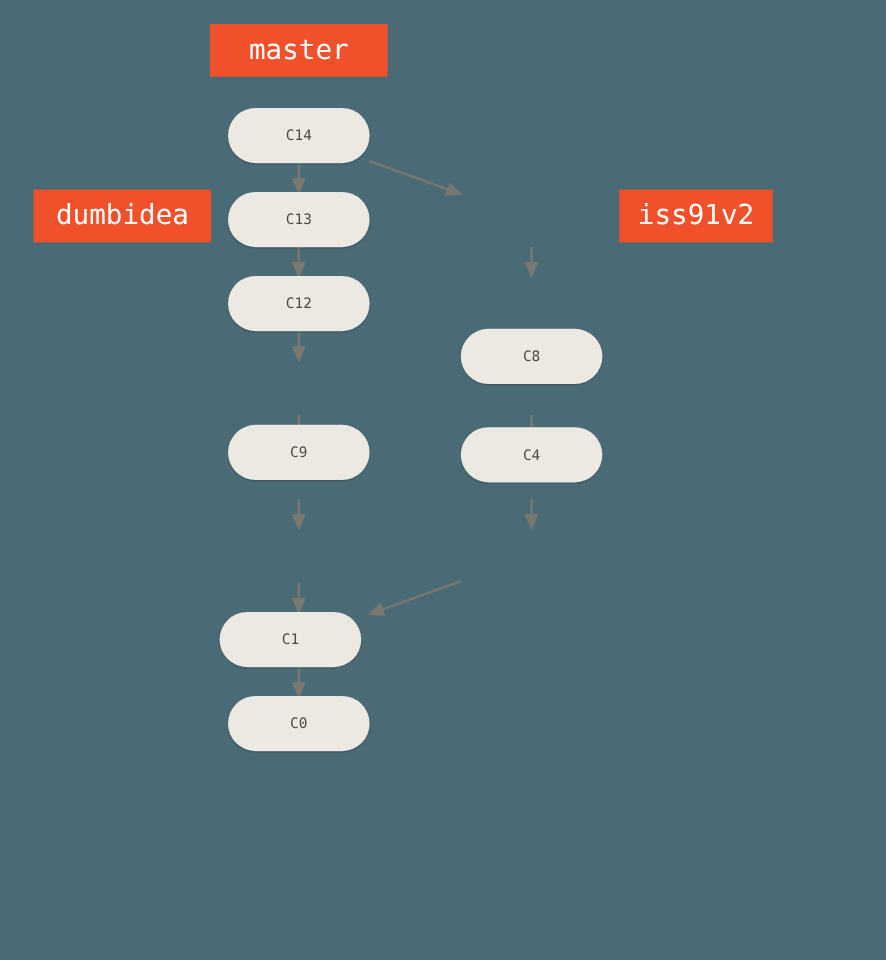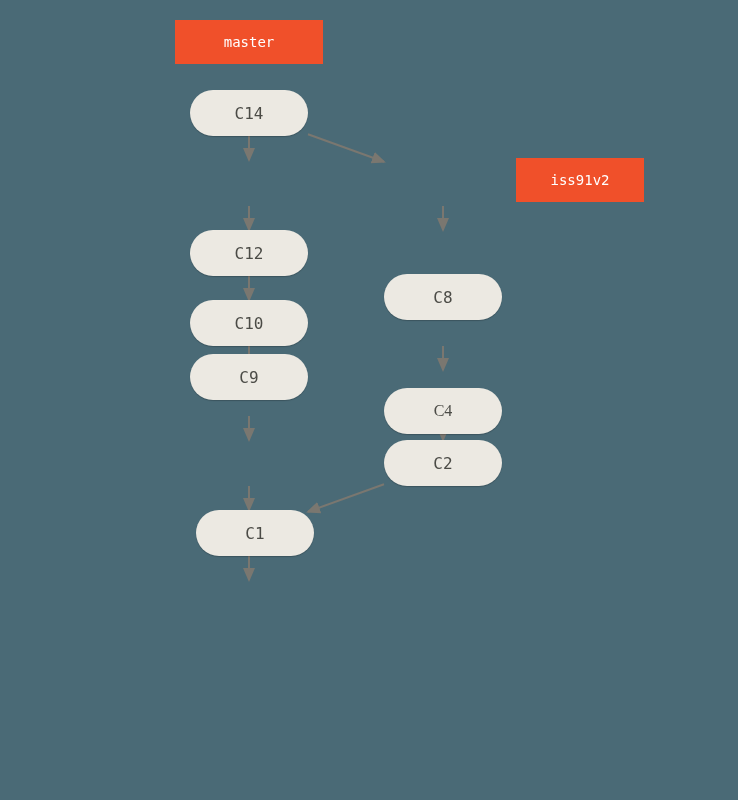--- a/index.html
+++ b/index.html
@@ -12,37 +12,37 @@
   }
   .canvas {
     position: relative;
     width: 738px;
     height: 800px;
   }
   .branch {
     position: absolute;
     background: #f0502a;
     color: #fff;
-    font-size: 14px;
+    font-size: 23px;
     display: flex;
     align-items: center;
     justify-content: center;
     box-sizing: border-box;
     padding: 0 10px;
     height: 44px;
     white-space: nowrap;
   }
   .commit {
     position: absolute;
     width: 118px;
     height: 46px;
     background: #ece9e2;
     color: #4b4b46;
     border-radius: 23px;
-    font-size: 16px;
+    font-size: 12px;
     display: flex;
     align-items: center;
     justify-content: center;
     box-shadow: 0 1px 1px rgba(0,0,0,0.2);
   }
   svg.arrows {
     position: absolute;
     left: 0; top: 0;
     width: 738px;
     height: 800px;
@@ -71,24 +71,25 @@
         <line x1="308.0" y1="134.3" x2="384.0" y2="161.7" stroke="#7a7770" stroke-width="2" marker-end="url(#arrowhead)"></line>
         <line x1="443.0" y1="206.0" x2="443.0" y2="230.0" stroke="#7a7770" stroke-width="2" marker-end="url(#arrowhead)"></line>
         <line x1="443.0" y1="276.0" x2="443.0" y2="300.0" stroke="#7a7770" stroke-width="2" marker-end="url(#arrowhead)"></line>
         <line x1="443.0" y1="346.0" x2="443.0" y2="370.0" stroke="#7a7770" stroke-width="2" marker-end="url(#arrowhead)"></line>
         <line x1="443.0" y1="416.0" x2="443.0" y2="440.0" stroke="#7a7770" stroke-width="2" marker-end="url(#arrowhead)"></line>
         <line x1="384.0" y1="484.3" x2="308.0" y2="511.7" stroke="#7a7770" stroke-width="2" marker-end="url(#arrowhead)"></line>
       </g>
   </svg>
 
   <div class="branch" style="left:175px;top:20px;width:148px;">master</div>
+  <div class="branch" style="left:28px;top:158px;width:148px;">dumbidea</div>
   <div class="branch" style="left:516px;top:158px;width:128px;">iss91v2</div>
 
   <div class="commit" style="left:190px;top:90px;">C14</div>
+  <div class="commit" style="left:190px;top:160px;">C13</div>
   <div class="commit" style="left:190px;top:230px;">C12</div>
-  <div class="commit" style="left:190px;top:300px;">C10</div>
   <div class="commit" style="left:190px;top:354px;">C9</div>
-  <div class="commit" style="left:196px;top:510px;">C1</div>
+  <div class="commit" style="left:183px;top:510px;">C1</div>
+  <div class="commit" style="left:190px;top:580px;">C0</div>
   <div class="commit" style="left:384px;top:230px;margin-top:44px;">C8</div>
-  <div class="commit" style="left:384px;top:388px;font-family:Liberation Serif, serif;">C4</div>
-  <div class="commit" style="left:384px;top:440px;">C2</div>
+  <div class="commit" style="left:384px;top:356px;">C4</div>
 
 </div>
 
 </body></html>

